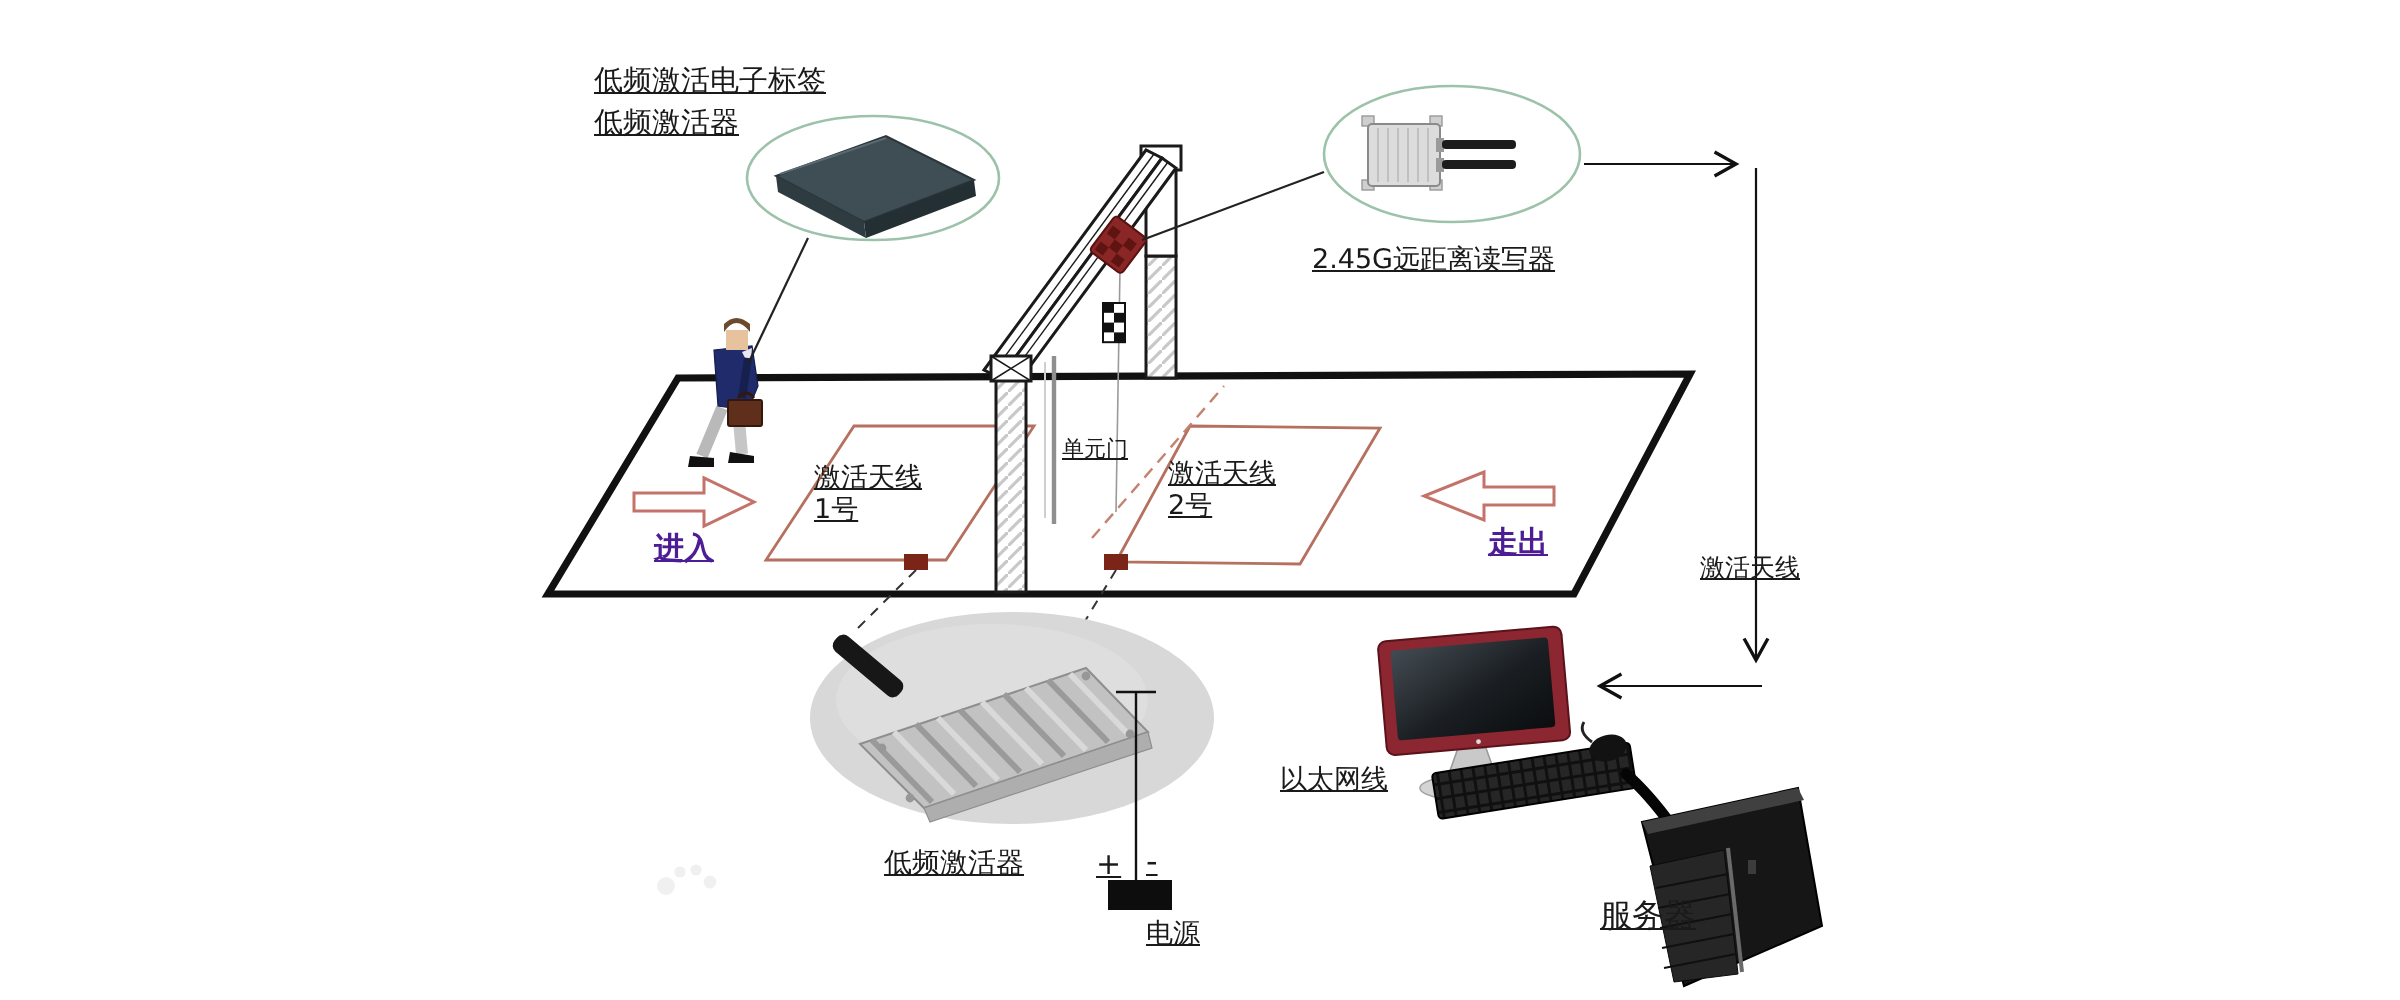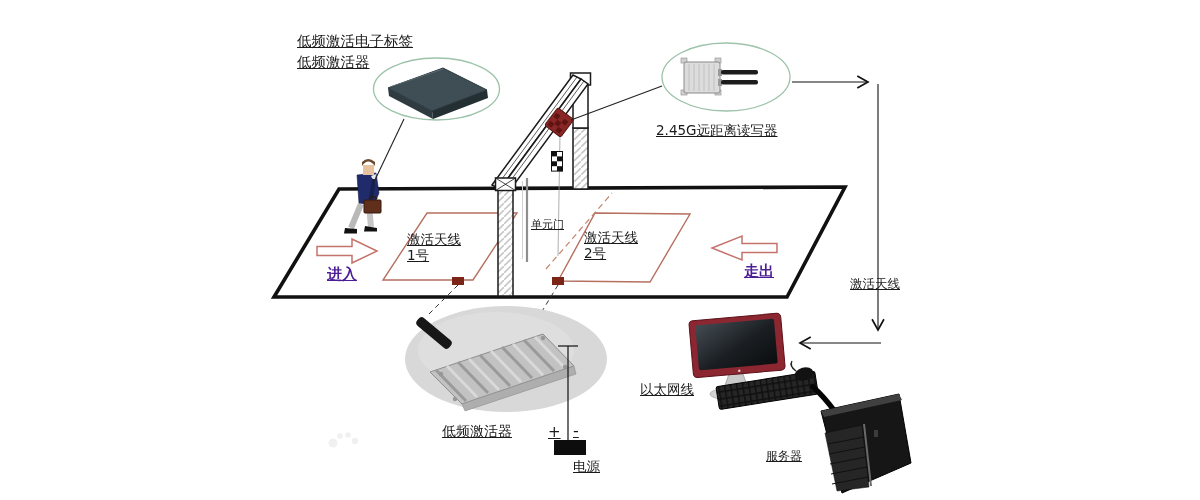--- a/index.html
+++ b/index.html
@@ -241,16 +241,16 @@
 
 <div class="lbl" style="left:850px;top:276px;font-size:12.5px;">激活天线</div>
 
 <div class="lbl" style="left:442px;top:423px;font-size:14px;">低频激活器</div>
 
 <div class="lbl" style="left:548px;top:423px;font-size:15px;">+</div>
 <div class="lbl" style="left:573px;top:421px;font-size:16px;">-</div>
 <div class="lbl" style="left:573px;top:458px;font-size:13.5px;">电源</div>
 
 <div class="lbl" style="left:640px;top:381px;font-size:13.5px;">以太网线</div>
-<div class="lbl" style="left:766px;top:448px;font-size:12px;">服务器</div>
+<div class="lbl" style="left:800px;top:448px;font-size:16px;">服务器</div>
 
 
 </div>
 
 </body></html>

